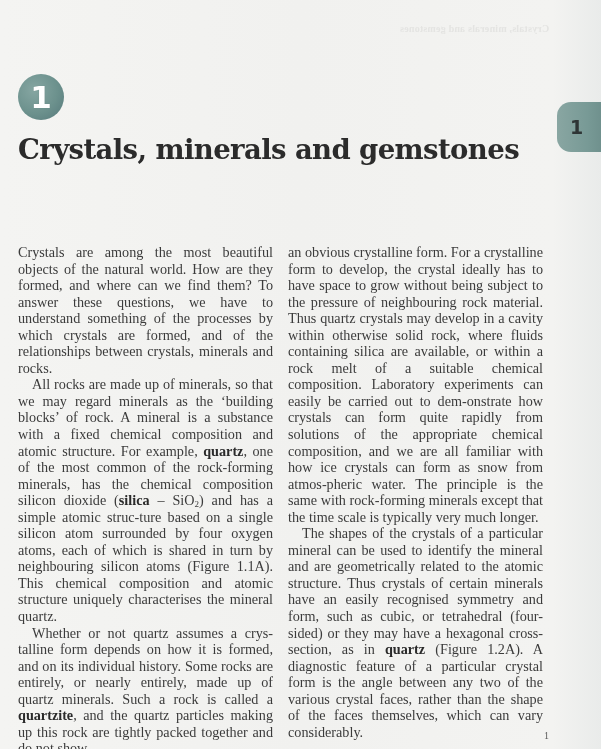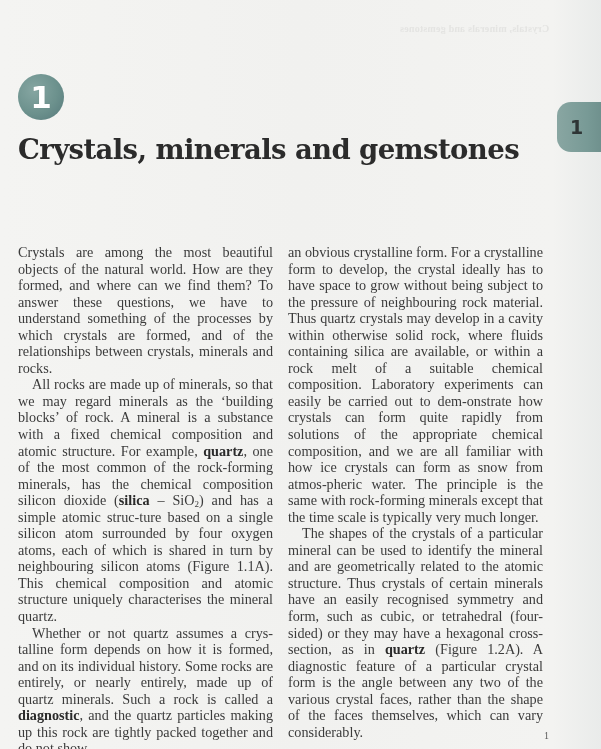--- a/index.html
+++ b/index.html
@@ -133,21 +133,21 @@
 
   <div class="side-tab">
     <span>1</span>
   </div>
 
   <h1 class="chapter-title">Crystals, minerals and gemstones</h1>
 
   <div class="column col-left">
     <p>Crystals are among the most beautiful objects of the natural world. How are they formed, and where can we find them? To answer these questions, we have to understand something of the processes by which crystals are formed, and of the relationships between crystals, minerals and rocks.</p>
     <p class="indent"><span>All rocks are made up of minerals, so that we may regard minerals as the ‘building blocks’ of rock. A mineral is a substance with a fixed chemical composition and atomic structure. For example, </span><b>quartz</b><span>, one of the most common of the rock-forming minerals, has the chemical composition silicon dioxide (</span><b>silica</b><span> – SiO</span><sub>2</sub><span>) and has a simple atomic struc-ture based on a single silicon atom surrounded by four oxygen atoms, each of which is shared in turn by neighbouring silicon atoms (Figure 1.1A). This chemical composition and atomic structure uniquely characterises the mineral quartz.</span></p>
-    <p class="indent"><span>Whether or not quartz assumes a crys-talline form depends on how it is formed, and on its individual history. Some rocks are entirely, or nearly entirely, made up of quartz minerals. Such a rock is called a </span><b>diagnostic</b><span>, and the quartz particles making up this rock are tightly packed together and do not show</span></p>
+    <p class="indent"><span>Whether or not quartz assumes a crys-talline form depends on how it is formed, and on its individual history. Some rocks are entirely, or nearly entirely, made up of quartz minerals. Such a rock is called a </span><b>quartzite</b><span>, and the quartz particles making up this rock are tightly packed together and do not show</span></p>
   </div>
 
   <div class="column col-right">
     <p>an obvious crystalline form. For a crystalline form to develop, the crystal ideally has to have space to grow without being subject to the pressure of neighbouring rock material. Thus quartz crystals may develop in a cavity within otherwise solid rock, where fluids containing silica are available, or within a rock melt of a suitable chemical composition. Laboratory experiments can easily be carried out to dem-onstrate how crystals can form quite rapidly from solutions of the appropriate chemical composition, and we are all familiar with how ice crystals can form as snow from atmos-pheric water. The principle is the same with rock-forming minerals except that the time scale is typically very much longer.</p>
     <p class="indent"><span>The shapes of the crystals of a particular mineral can be used to identify the mineral and are geometrically related to the atomic structure. Thus crystals of certain minerals have an easily recognised symmetry and form, such as cubic, or tetrahedral (four-sided) or they may have a hexagonal cross-section, as in </span><b>quartz</b><span> (Figure 1.2A). A diagnostic feature of a particular crystal form is the angle between any two of the various crystal faces, rather than the shape of the faces themselves, which can vary considerably.</span></p>
   </div>
 
   <div class="page-number">1</div>
 
 </div>

